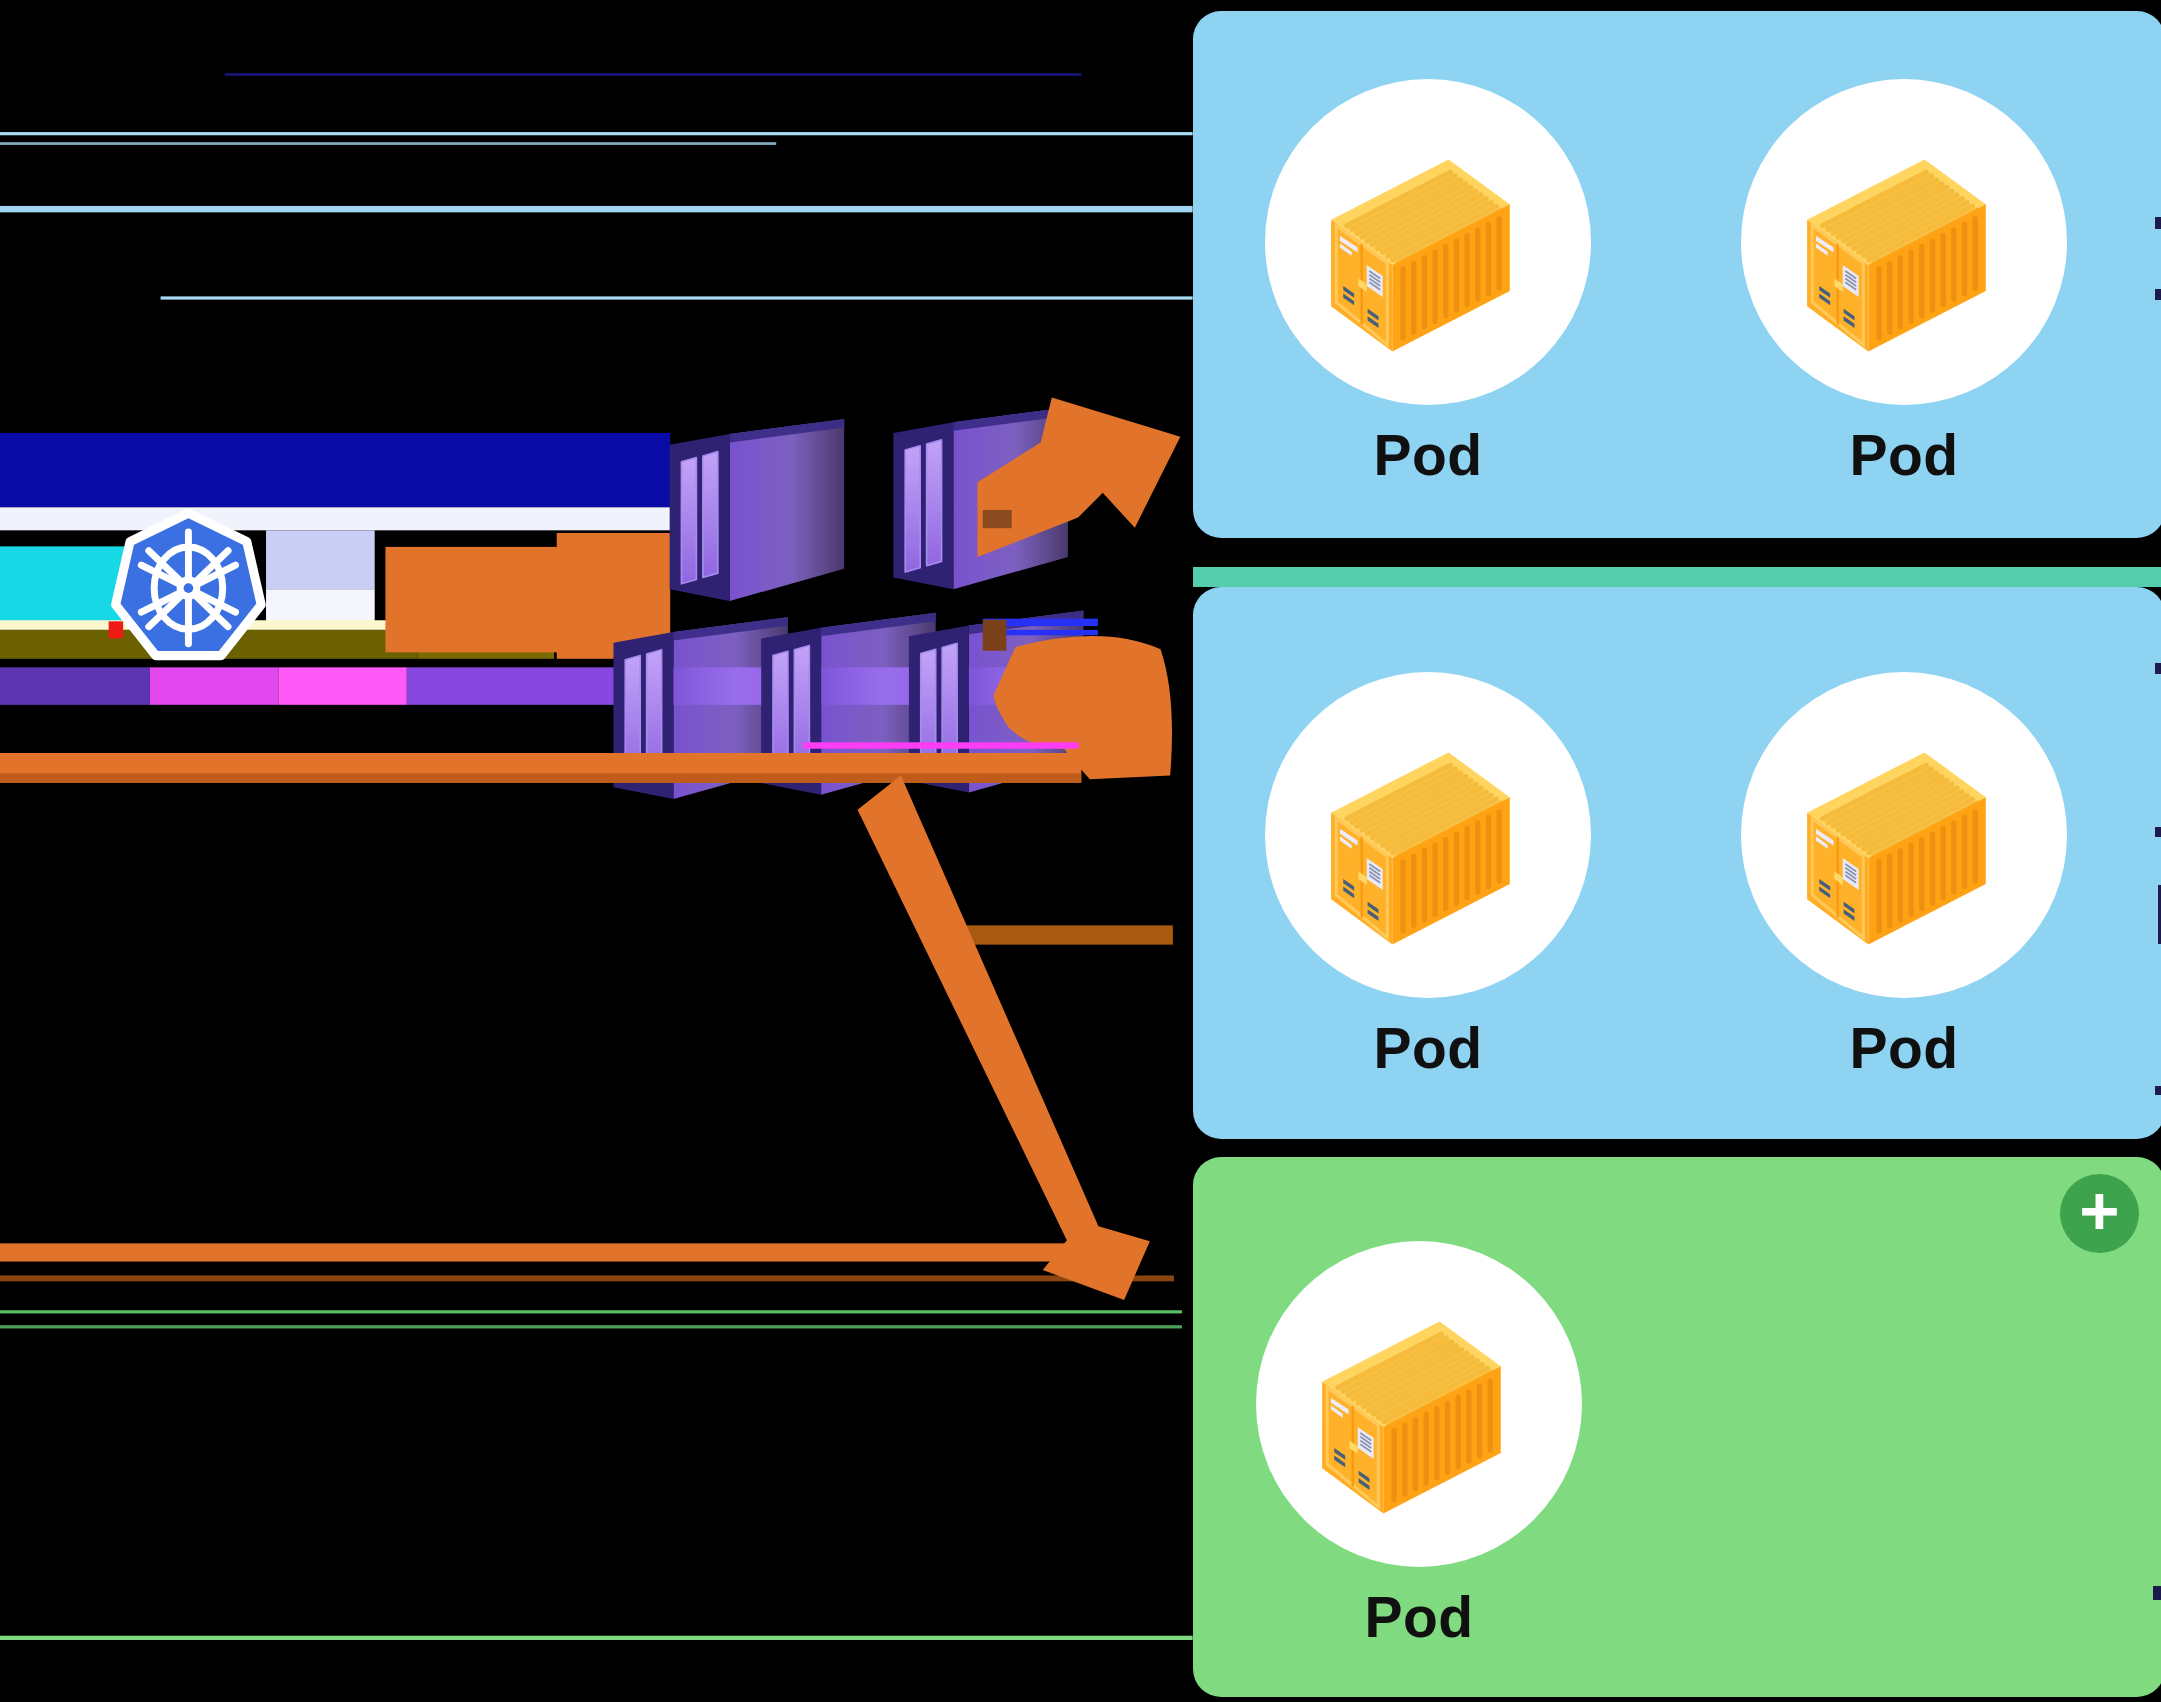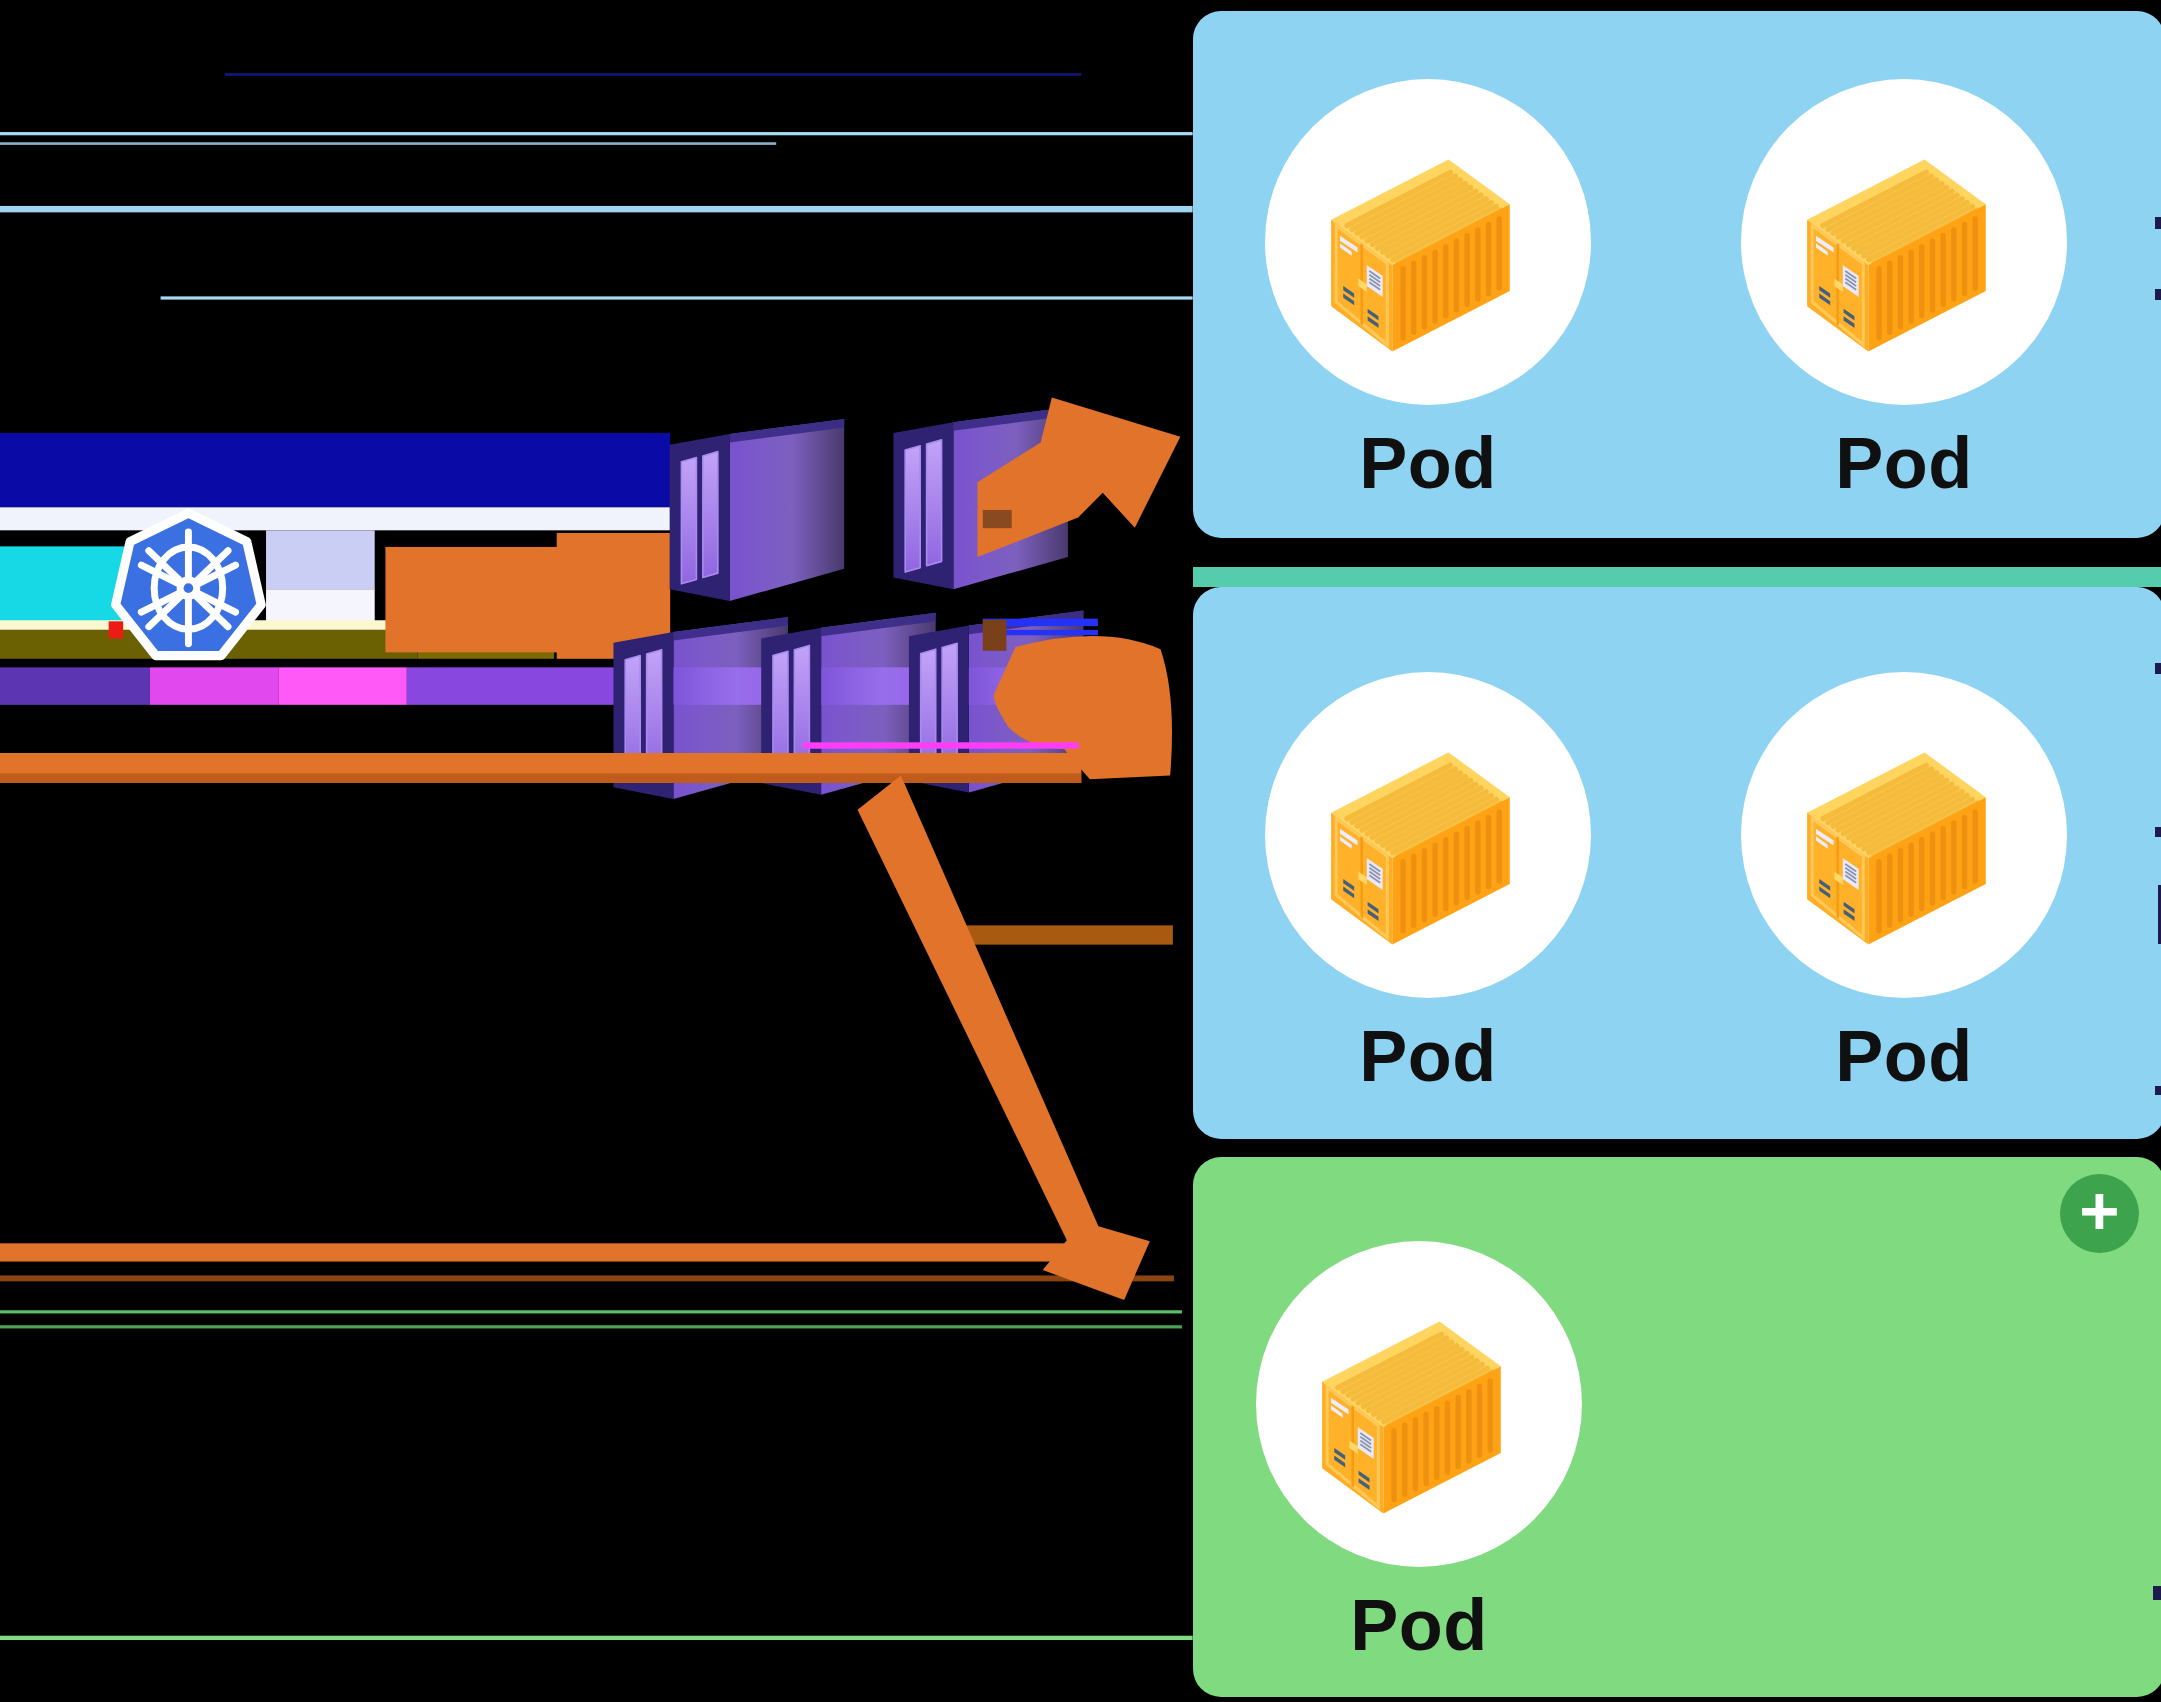--- a/index.html
+++ b/index.html
@@ -10,21 +10,21 @@
   .panel.blue{background:var(--panel-blue,#8FD3F3);}
   .panel.green{background:var(--panel-green,#7FDA80);}
   #panel-1{top:11.2px;height:527px;}
   #panel-2{top:587px;height:552px;}
   #panel-3{top:1157px;height:540px;}
   .teal-strip{position:absolute;left:1193px;top:567px;width:972px;height:20.3px;background:var(--teal,#55CCAB);}
   .pod{position:absolute;width:326px;height:326px;}
   .pod-circle{position:absolute;inset:0;background:#fff;border-radius:50%;}
   .pod-icon{position:absolute;left:50%;top:50%;transform:translate(-53%,-55%);}
   .pod-label{position:absolute;left:50%;top:343px;transform:translateX(-50%);
-    font-size:72px;font-weight:600;color:#101010;letter-spacing:0.5px;white-space:nowrap;}
+    font-size:57px;font-weight:600;color:#101010;letter-spacing:0.5px;white-space:nowrap;}
   .add-btn{position:absolute;right:26px;top:16.6px;width:79px;height:79px;border-radius:50%;
     background:var(--plus-green,#3EA34D);color:#fff;display:flex;align-items:center;justify-content:center;
     font-size:69px;font-weight:700;line-height:1;padding-bottom:4.3px;box-sizing:border-box;}
   .edge-mark{position:absolute;background:#1b1b4e;}
 </style>
 </head>
 <body>
 
 <div id="stage">
 

